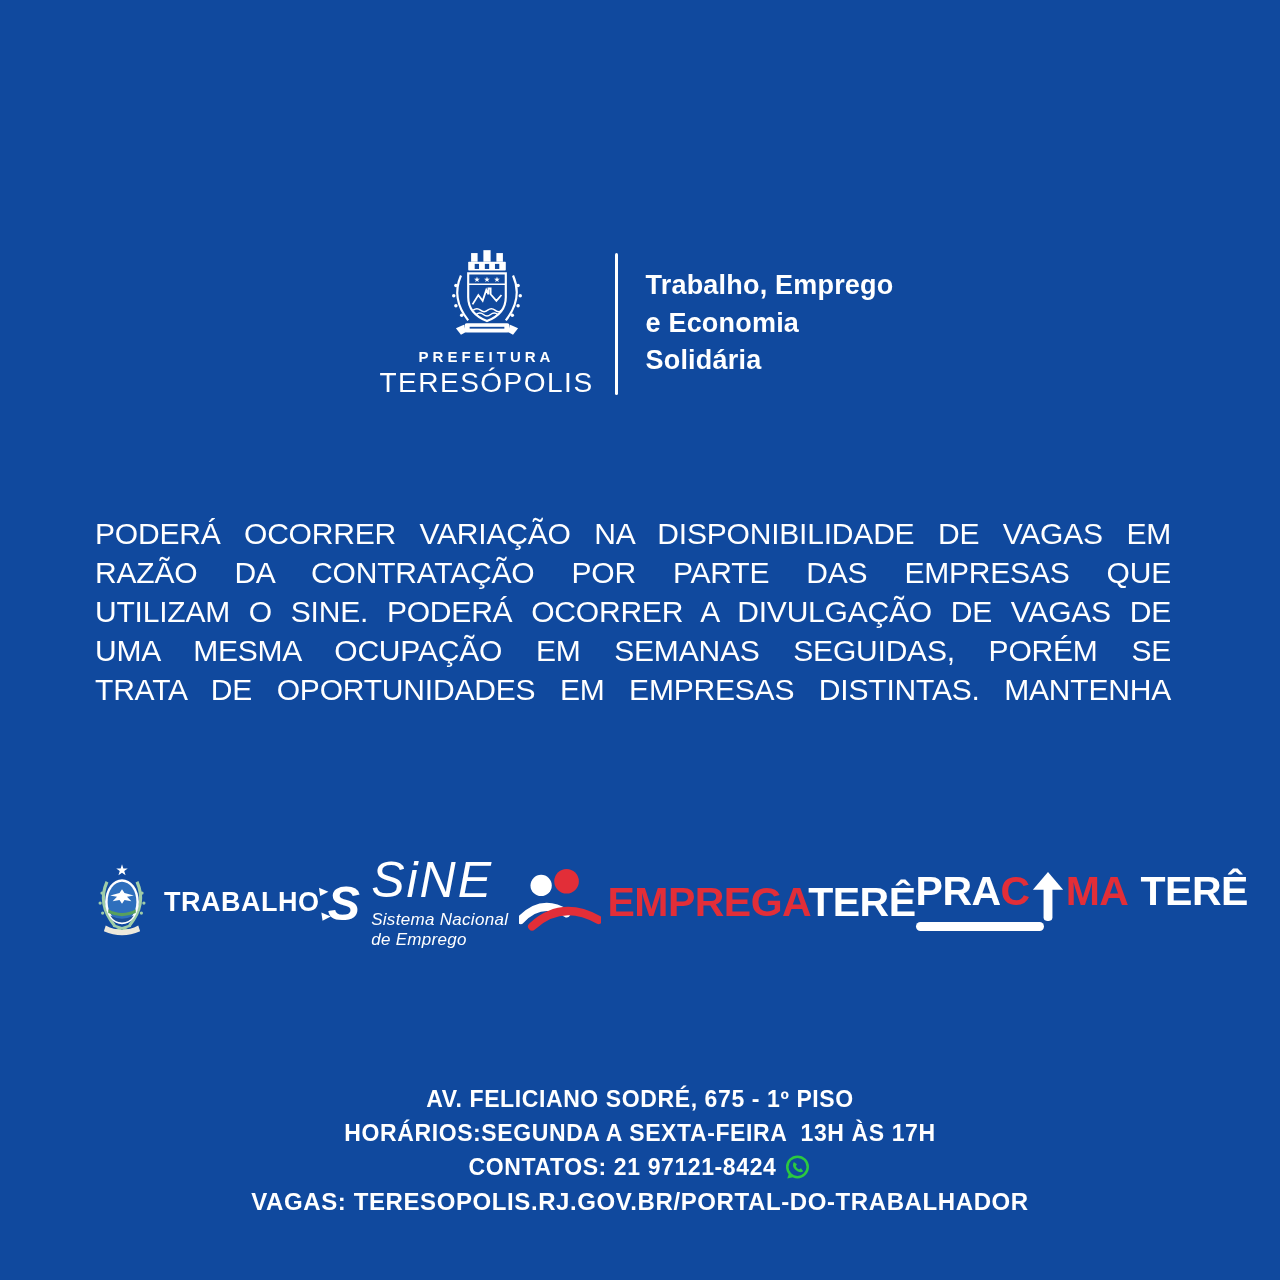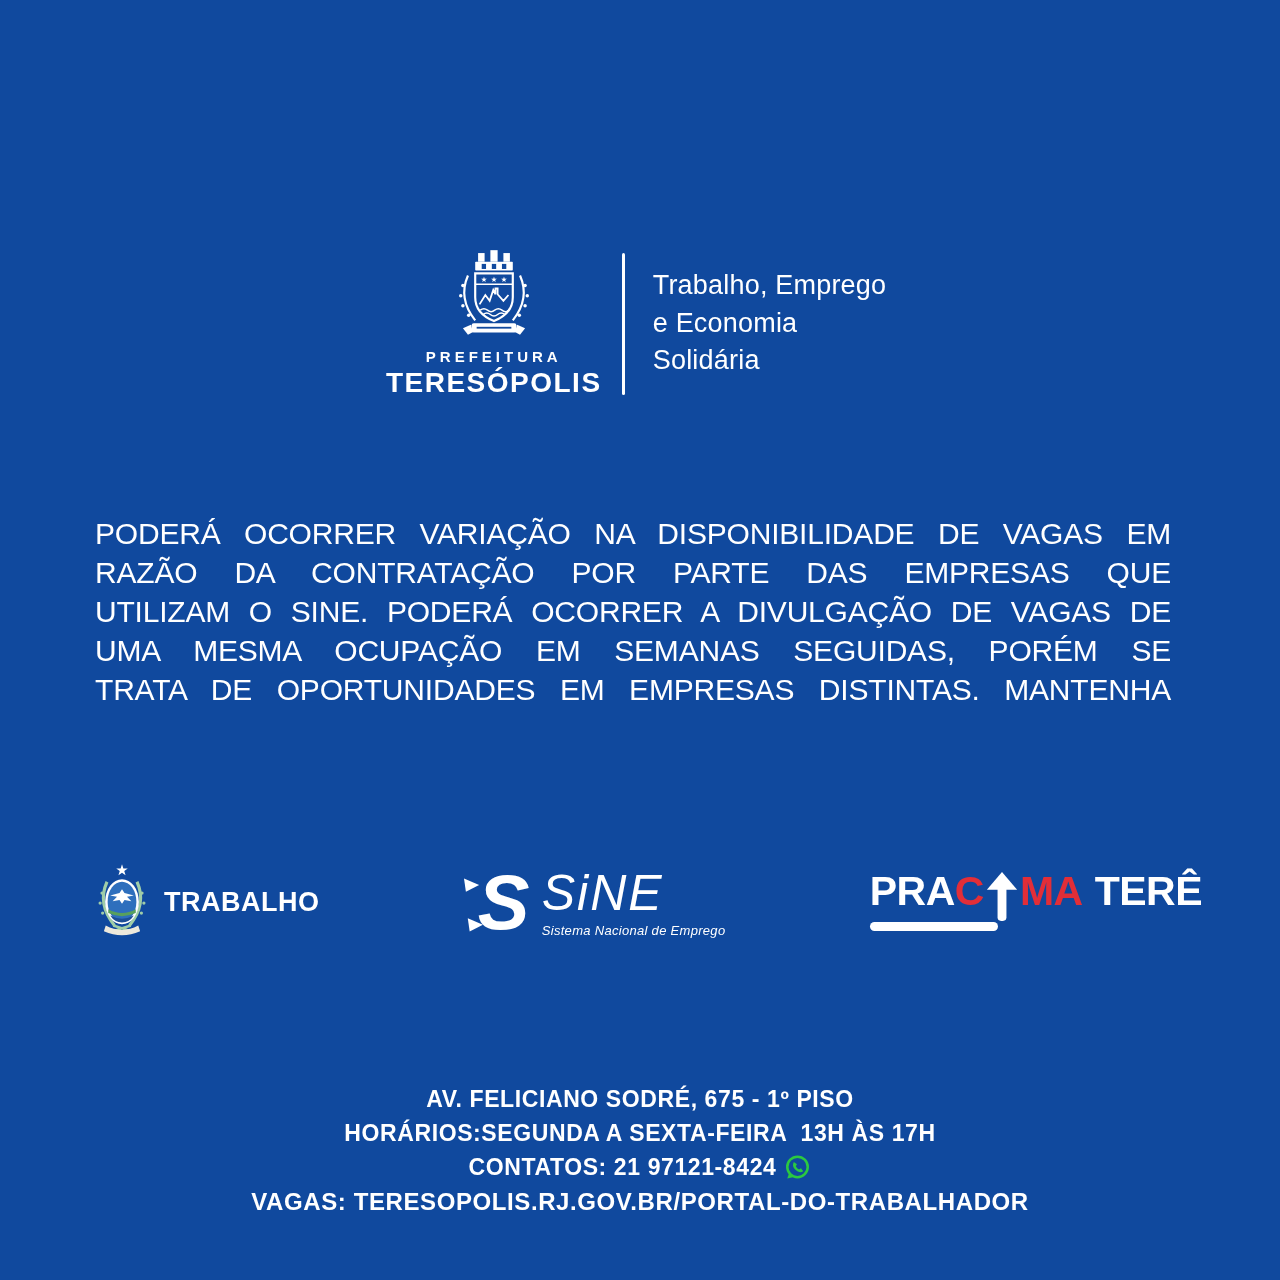--- a/index.html
+++ b/index.html
@@ -14,23 +14,23 @@
   .canvas{position:absolute;inset:0;}
 
   
   .header{
     position:absolute;top:248px;left:0;right:0;
     display:flex;justify-content:center;align-items:center;gap:28px;
   }
   .header-left{display:flex;flex-direction:column;align-items:center;width:200px;}
   .crest-svg{width:102px;height:94px;}
   .pref-small{font-size:15px;font-weight:600;letter-spacing:4px;margin-top:6px;}
-  .pref-large{font-size:28px;font-weight:700;letter-spacing:1.5px;margin-top:2px;}
+  .pref-large{font-size:28px;font-weight:400;letter-spacing:1.5px;margin-top:2px;}
   .divider{width:3px;height:142px;background:#fff;border-radius:2px;}
-  .dept{font-size:27px;font-weight:400;line-height:1.4;letter-spacing:0.2px;}
+  .dept{font-size:27px;font-weight:700;line-height:1.4;letter-spacing:0.2px;}
 
   
   .notice{
     position:absolute;left:95px;right:109px;top:514px;
     font-size:30px;letter-spacing:-0.2px;line-height:39px;
     font-weight:400;
   }
   .jline{text-align:justify;text-align-last:justify;white-space:nowrap;}
   .jline.last{text-align-last:left;}
 
@@ -40,21 +40,21 @@
     display:flex;align-items:center;justify-content:space-between;
   }
   .logo-trabalho{display:flex;flex-direction:row;align-items:center;}
   .rio-svg{width:84px;height:80px;}
   .trabalho-label{font-size:27px;font-weight:800;letter-spacing:0.5px;margin-top:0px;}
 
   .logo-sine{display:flex;align-items:center;gap:8px;}
   .sine-icon-svg{width:70px;height:82px;}
   .sine-text-block{display:flex;flex-direction:column;}
   .sine-name{font-size:50px;font-weight:400;font-style:italic;letter-spacing:2px;line-height:1;}
-  .sine-sub{font-size:13px;font-style:italic;margin-top:5px;letter-spacing:0.3px;}
+  .sine-sub{font-size:17px;font-style:italic;margin-top:5px;letter-spacing:0.3px;}
 
   .logo-emprega{display:flex;align-items:center;gap:6px;}
   .emprega-icon-svg{width:82px;height:70px;margin-top:-4px;}
   .emprega-text{font-size:41px;font-weight:800;letter-spacing:-0.5px;white-space:nowrap;}
   .txt-red{color:#E22E38;}
   .txt-white{color:#fff;}
 
   .logo-pracima{position:relative;display:flex;align-items:flex-start;padding-bottom:14px;}
   .pracima-text{font-size:41px;font-weight:800;letter-spacing:-0.5px;white-space:nowrap;line-height:44px;}
   .pracima-arrow-svg{width:32px;height:54px;margin:0 2px;display:block;}
@@ -165,20 +165,31 @@
         <polygon points="0,16 16,23 2,30" fill="#fff"></polygon>
         <polygon points="4,58 20,65 6,72" fill="#fff"></polygon>
         <text x="42" y="70" font-size="82" font-weight="bold" font-style="italic" font-family="'Liberation Sans',sans-serif" fill="#fff" text-anchor="middle">S</text>
       </svg>
       <div class="sine-text-block">
         <div class="sine-name">SiNE</div>
         <div class="sine-sub">Sistema Nacional de Emprego</div>
       </div>
     </div>
 
+    <div class="logo-emprega">
+      <svg class="emprega-icon-svg" viewBox="0 0 100 80">
+        <circle cx="27" cy="21" r="13" fill="#fff"></circle>
+        <circle cx="58" cy="16" r="15" fill="#E22E38"></circle>
+        <path d="M2,63 Q28,36 58,55" stroke="#fff" stroke-width="10" fill="none" stroke-linecap="round"></path>
+        <path d="M16,71 Q52,38 97,63" stroke="#E22E38" stroke-width="10" fill="none" stroke-linecap="round"></path>
+      </svg>
+      <div class="emprega-text">
+        <span class="txt-red">EMPREGA</span><span class="txt-white">TERÊ</span>
+      </div>
+    </div>
 
     <div class="logo-pracima">
       <div class="pracima-text">
         <span class="txt-white">PRA</span><span class="txt-red">C</span>
       </div>
       <svg class="pracima-arrow-svg" viewBox="0 0 36 56">
         <rect x="13" y="16" width="10" height="40" rx="4" fill="#fff"></rect>
         <polygon points="1,21 35,21 18,1" fill="#fff"></polygon>
       </svg>
       <div class="pracima-text">

